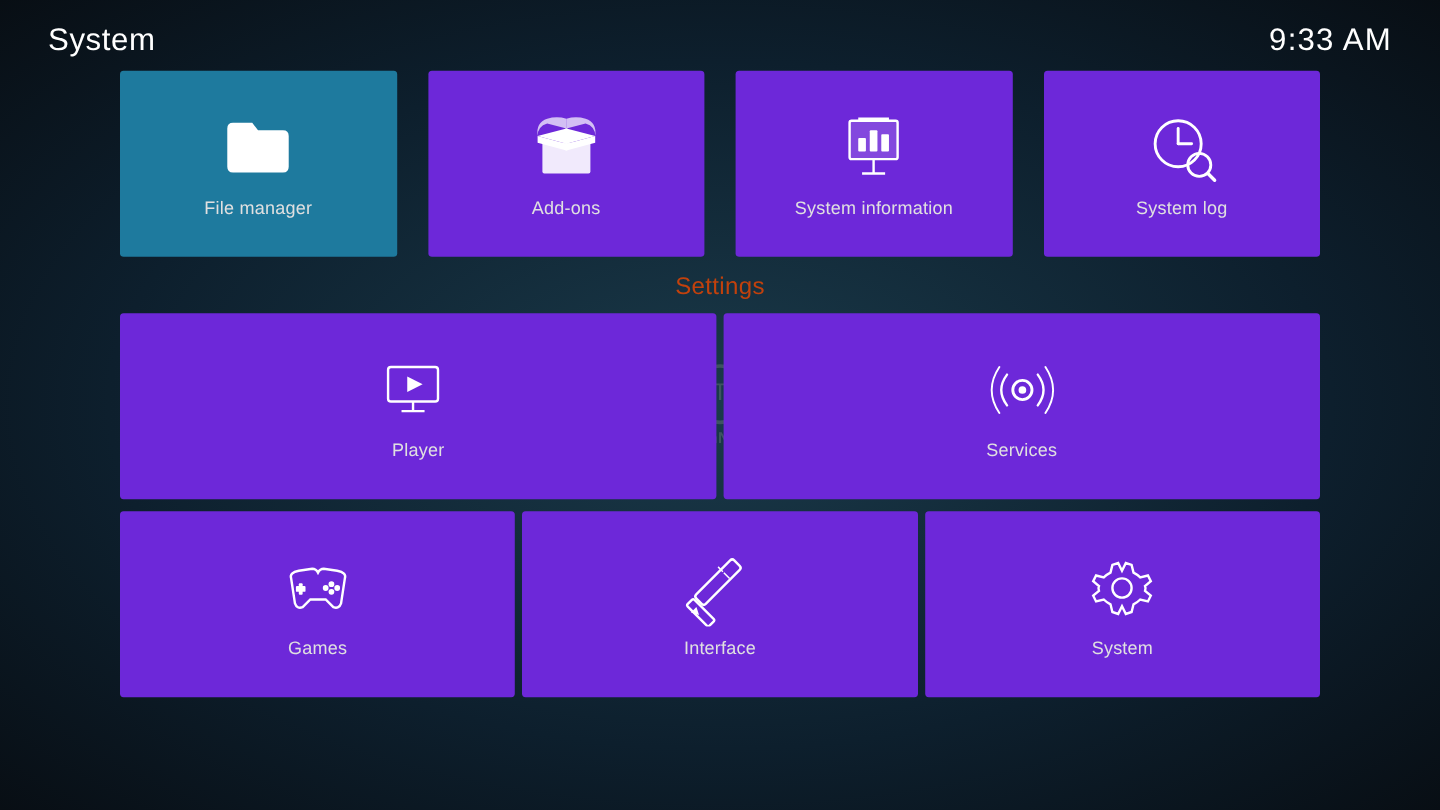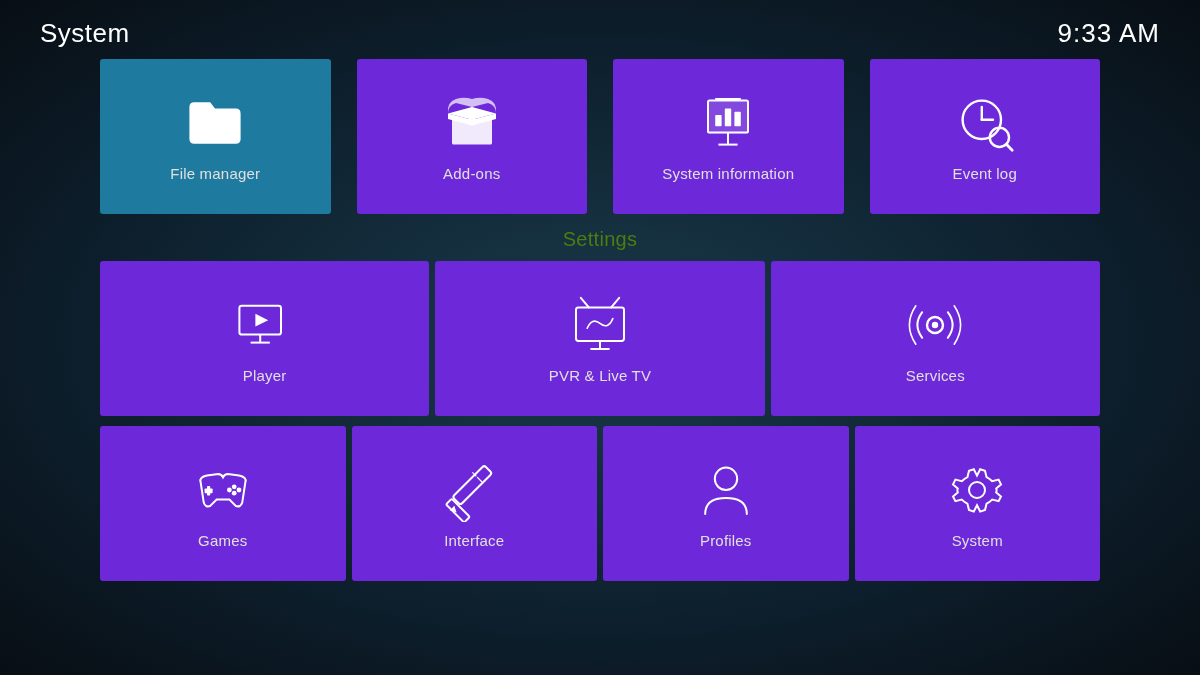--- a/index.html
+++ b/index.html
@@ -112,21 +112,21 @@
 
     
     .settings-section {
       margin-top: 14px;
     }
 
     .settings-title {
       text-align: center;
       font-size: 20px;
       font-weight: 300;
-      color: #4d7c0f;
+      color: #c2410c;
       margin-bottom: 10px;
       letter-spacing: 0.3px;
     }
 
     .settings-grid {
       display: flex;
       flex-direction: column;
       gap: 10px;
     }
 
@@ -205,21 +205,21 @@
 
         <circle cx="36" cy="36" r="24" fill="none" stroke="white" stroke-width="3"></circle>
 
         <line x1="36" y1="36" x2="36" y2="20" stroke="white" stroke-width="3" stroke-linecap="round"></line>
         <line x1="36" y1="36" x2="50" y2="36" stroke="white" stroke-width="3" stroke-linecap="round"></line>
 
         <circle cx="58" cy="58" r="12" fill="none" stroke="white" stroke-width="3"></circle>
 
         <line x1="67" y1="67" x2="74" y2="74" stroke="white" stroke-width="3.5" stroke-linecap="round"></line>
       </svg>
-      <span class="tile-label">Event log</span>
+      <span class="tile-label">System log</span>
     </div>
 
   </div>
 
   <div class="settings-section">
     <div class="settings-title">Settings</div>
     <div class="settings-grid">
 
       <div class="settings-row">
 
@@ -230,36 +230,20 @@
 
             <polygon points="28,26 28,42 44,34" fill="white"></polygon>
 
             <line x1="34" y1="52" x2="34" y2="62" stroke="white" stroke-width="2.5"></line>
             <line x1="22" y1="62" x2="46" y2="62" stroke="white" stroke-width="2.5"></line>
           </svg>
           <span class="tile-label">Player</span>
         </div>
 
 
-        <div class="tile">
-          <svg viewBox="0 0 80 80">
-
-            <rect x="10" y="18" width="60" height="42" rx="3" fill="none" stroke="white" stroke-width="2.5"></rect>
-
-            <line x1="26" y1="18" x2="16" y2="6" stroke="white" stroke-width="2.5" stroke-linecap="round"></line>
-
-            <line x1="54" y1="18" x2="64" y2="6" stroke="white" stroke-width="2.5" stroke-linecap="round"></line>
-
-            <line x1="40" y1="60" x2="40" y2="70" stroke="white" stroke-width="2.5"></line>
-            <line x1="28" y1="70" x2="52" y2="70" stroke="white" stroke-width="2.5"></line>
-
-            <path d="M24 44 Q30 30 40 38 Q50 46 56 32" fill="none" stroke="white" stroke-width="2" stroke-linecap="round"></path>
-          </svg>
-          <span class="tile-label">PVR &amp; Live TV</span>
-        </div>
 
         <div class="tile">
           <svg viewBox="0 0 80 80">
 
             <circle cx="40" cy="40" r="10" fill="none" stroke="white" stroke-width="3"></circle>
             <circle cx="40" cy="40" r="4" fill="white"></circle>
 
             <path d="M24 24 Q12 40 24 56" fill="none" stroke="white" stroke-width="2.5" stroke-linecap="round"></path>
             <path d="M56 24 Q68 40 56 56" fill="none" stroke="white" stroke-width="2.5" stroke-linecap="round"></path>
             <path d="M16 16 Q0 40 16 64" fill="none" stroke="white" stroke-width="2" stroke-linecap="round"></path>
@@ -295,29 +279,20 @@
 
             <line x1="38" y1="18" x2="43" y2="23" stroke="white" stroke-width="1.5"></line>
             <line x1="44" y1="24" x2="50" y2="30" stroke="white" stroke-width="1.5"></line>
 
             <rect x="10" y="46" width="10" height="32" rx="2" transform="rotate(-45 22 58)" fill="none" stroke="white" stroke-width="2.5"></rect>
             <polygon points="10,62 14,70 18,62" transform="rotate(-45 14 64)" fill="white"></polygon>
           </svg>
           <span class="tile-label">Interface</span>
         </div>
 
-        <div class="tile">
-          <svg viewBox="0 0 80 80">
-
-            <circle cx="40" cy="26" r="14" fill="none" stroke="white" stroke-width="2.5"></circle>
-
-            <path d="M14 70 Q14 50 40 50 Q66 50 66 70" fill="none" stroke="white" stroke-width="2.5" stroke-linecap="round"></path>
-          </svg>
-          <span class="tile-label">Profiles</span>
-        </div>
 
         <div class="tile">
           <svg viewBox="0 0 80 80">
 
             <path d="M40 22 L44 14 L50 16 L52 24 Q56 26 59 29 L67 27 L70 33 L64 38 Q65 40 64 43 L70 48 L67 54 L59 52 Q56 55 52 57 L50 65 L44 67 L40 59 L36 67 L30 65 L28 57 Q24 55 21 52 L13 54 L10 48 L16 43 Q15 40 16 38 L10 33 L13 27 L21 29 Q24 26 28 24 L30 16 L36 14 Z" fill="none" stroke="white" stroke-width="2.5"></path>
             <circle cx="40" cy="40" r="10" fill="none" stroke="white" stroke-width="2.5"></circle>
 
           </svg>
           <span class="tile-label">System</span>
         </div>

